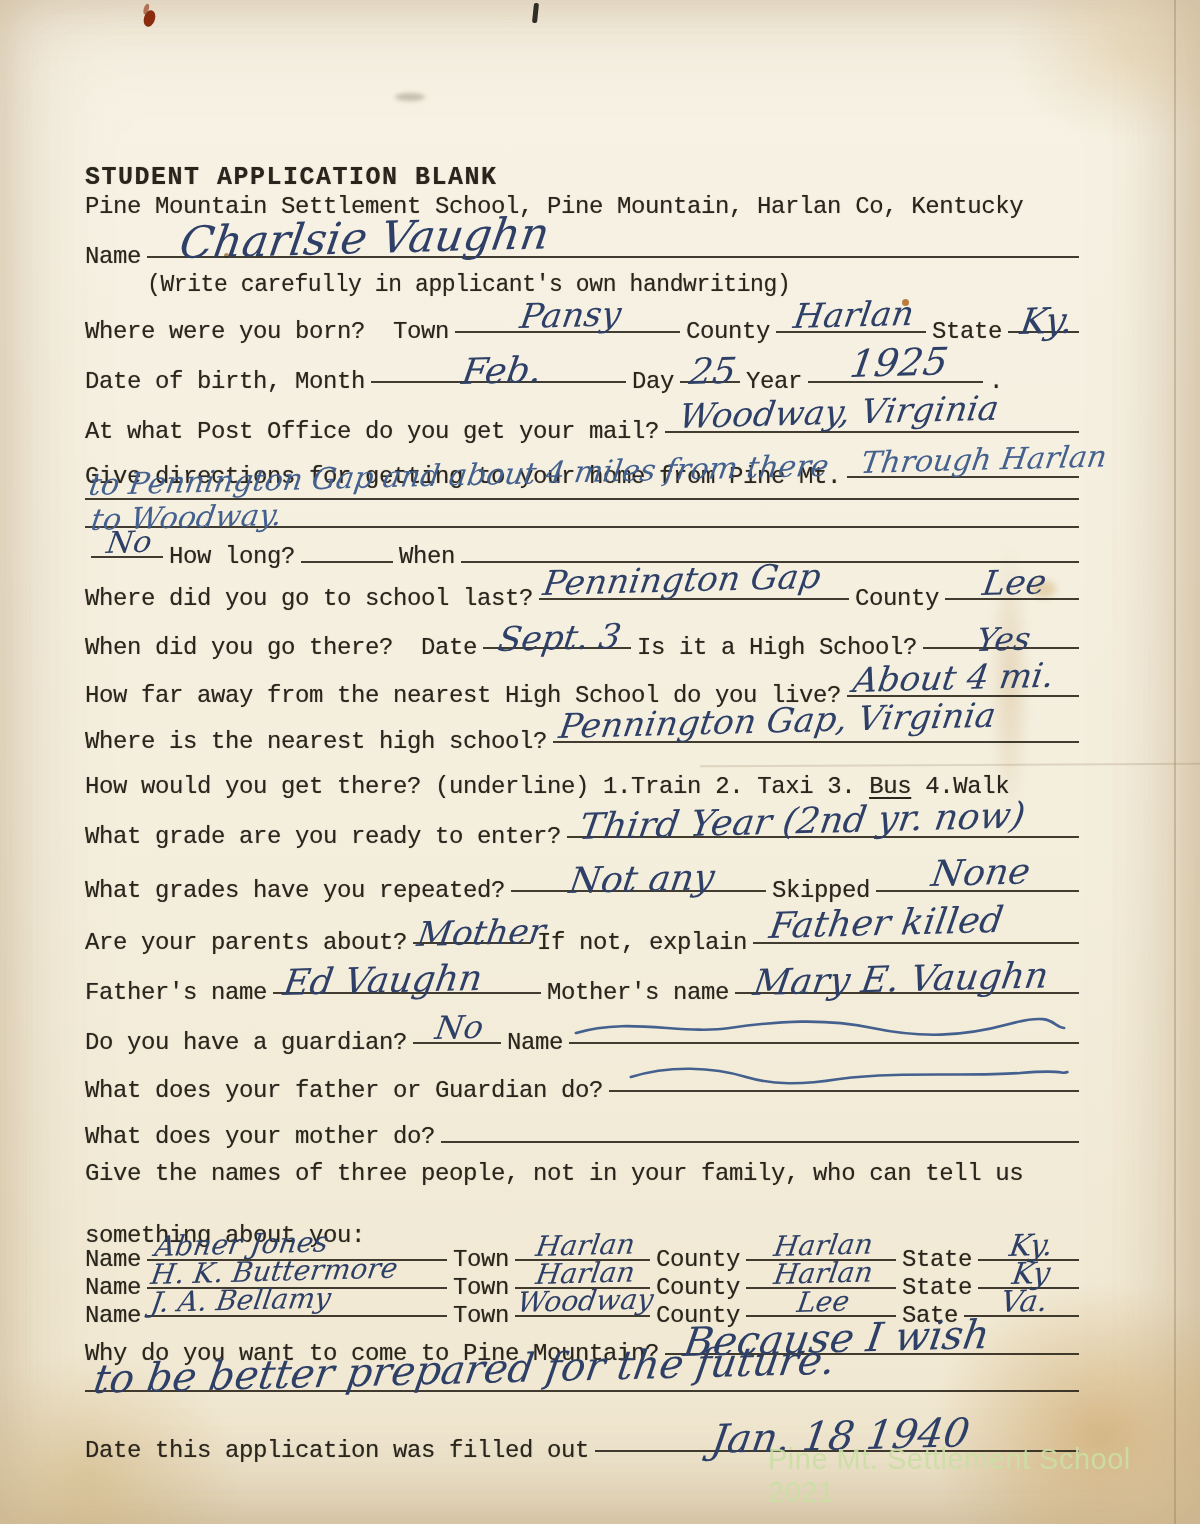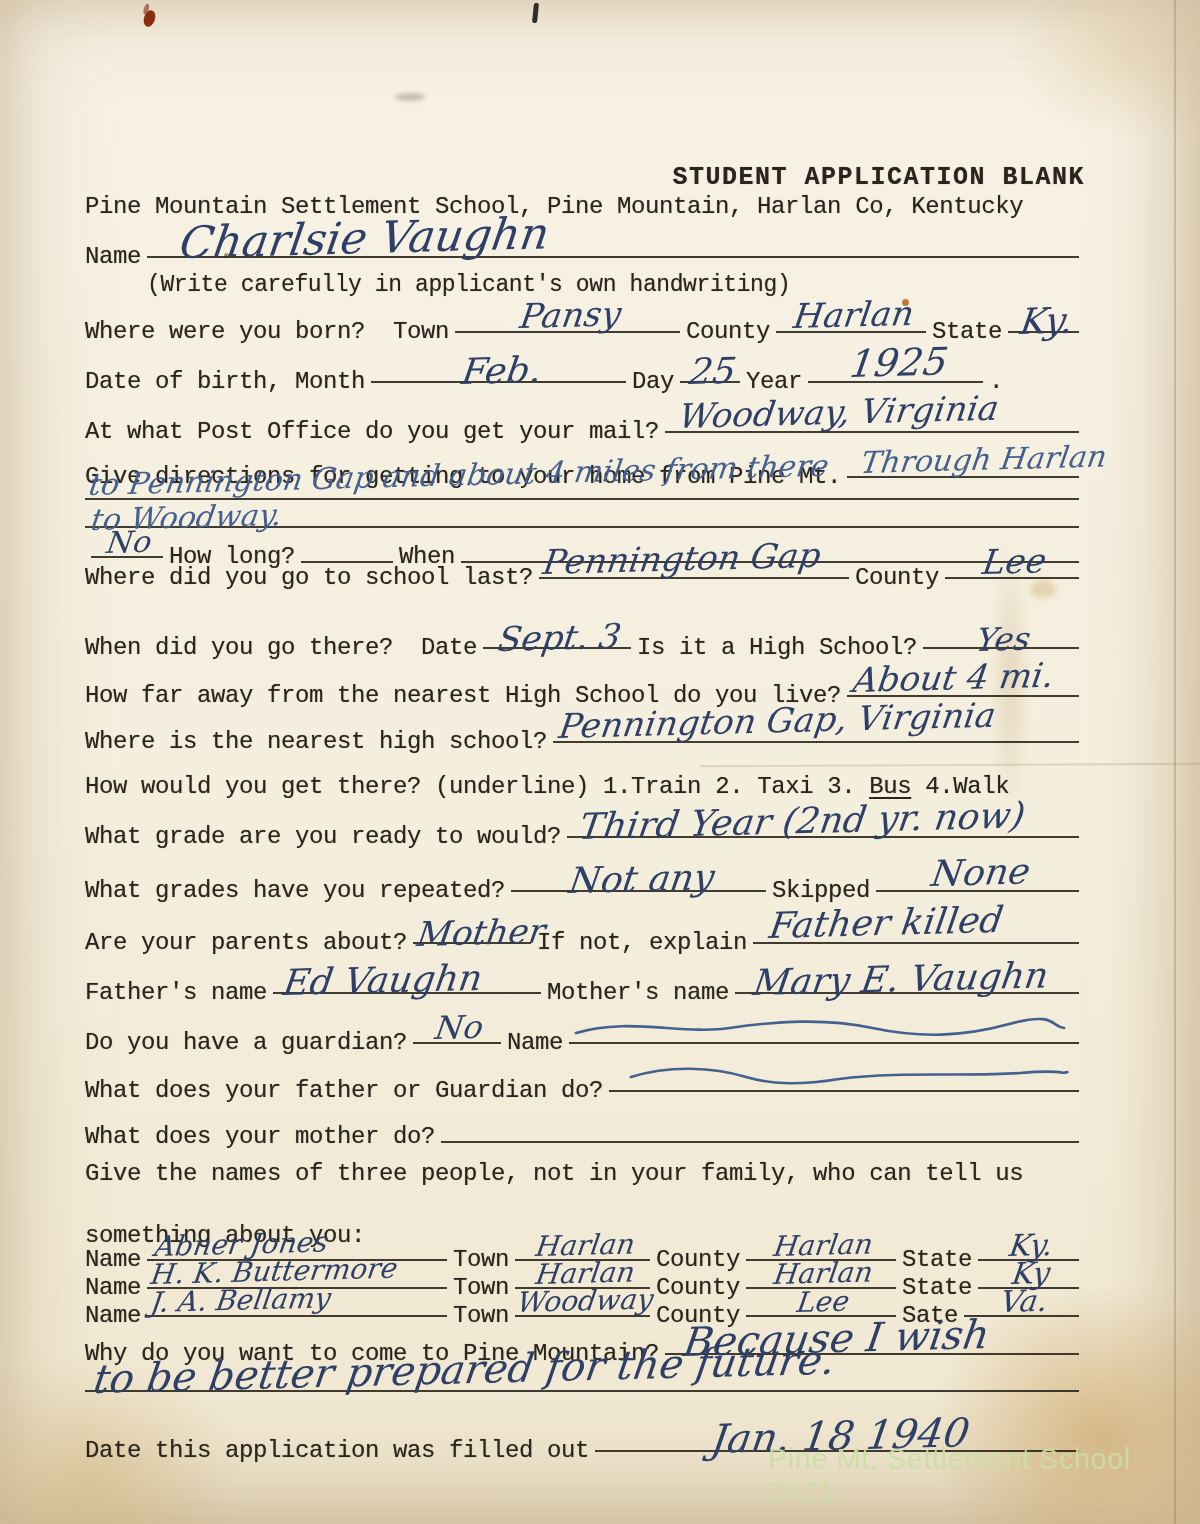--- a/index.html
+++ b/index.html
@@ -23,21 +23,21 @@
           flex-shrink:1; overflow:visible; }
   .grow { flex-grow:1; }
   .hand { position:absolute; bottom:-2px; left:12px; line-height:1;
           font-family:"DejaVu Serif", serif; font-style:italic; white-space:nowrap;
           color:#2e4067; transform-origin:left bottom;
           transform:skewX(-10deg) rotate(-1.5deg); }
   .ctr  { left:50%; transform:translateX(-50%) skewX(-10deg) rotate(-1.5deg); }
   .low  { bottom:-9px; }
   .ink-light { color:#44608e; } .h28{font-size:28px} .h30{font-size:30px}
   .h34{font-size:34px} .h36{font-size:36px} .h40{font-size:40px} .h44{font-size:44px}
-  .title-row { justify-content:flex-end; }
+  .title-row { justify-content:flex-start; }
   .title { font-size:25px; letter-spacing:1.5px; font-weight:bold;
            text-shadow:0 0 1px rgba(42,37,28,.5); }
   .caption { font-size:23px; }
   .ul { text-decoration:underline; text-decoration-thickness:2px; text-underline-offset:4px; }
   .squig { position:absolute; left:0; bottom:1px; width:98%; height:26px; }
   .watermark { position:absolute; left:768px; top:1443px; z-index:5;
                font-family:"Liberation Sans", sans-serif; font-size:29px;
                color:#cbdfa4; opacity:.9; letter-spacing:.5px; }
   
   .blotch { position:absolute; border-radius:50%; pointer-events:none; }
@@ -157,21 +157,21 @@
   <div class="row" style="top:543px">
     <span class="fill" style="width:72px">
       <span class="hand h30 ctr">No</span>
     </span>
     <span class="lbl">How long?</span>
     <span class="fill" style="width:92px"></span>
     <span class="lbl">When</span>
     <span class="fill grow"></span>
   </div>
 
-  <div class="row" style="top:564px">
+  <div class="row" style="top:585px">
     <span class="lbl">Where did you go to school last?</span>
     <span class="fill" style="width:310px">
       <span class="hand h34" style="left:2px">Pennington Gap</span>
     </span>
     <span class="lbl">County</span>
     <span class="fill grow">
       <span class="hand h34 ctr">Lee</span>
     </span>
   </div>
 
@@ -203,21 +203,21 @@
   <div class="row" style="top:773px">
     <span class="lbl">How would you get there? (underline)</span>
     <span class="lbl gap">1.Train</span>
     <span class="lbl gap">2. Taxi</span>
     <span class="lbl gap">3. </span>
     <span class="lbl ul">Bus</span>
     <span class="lbl gap">4.Walk</span>
   </div>
 
   <div class="row" style="top:823px">
-    <span class="lbl">What grade are you ready to would?</span>
+    <span class="lbl">What grade are you ready to enter?</span>
     <span class="fill grow">
       <span class="hand h36 low" style="left:10px">Third Year (2nd yr. now)</span>
     </span>
   </div>
 
   <div class="row" style="top:877px">
     <span class="lbl">What grades have you repeated?</span>
     <span class="fill" style="width:255px">
       <span class="hand h36 ctr low">Not any</span>
     </span>

